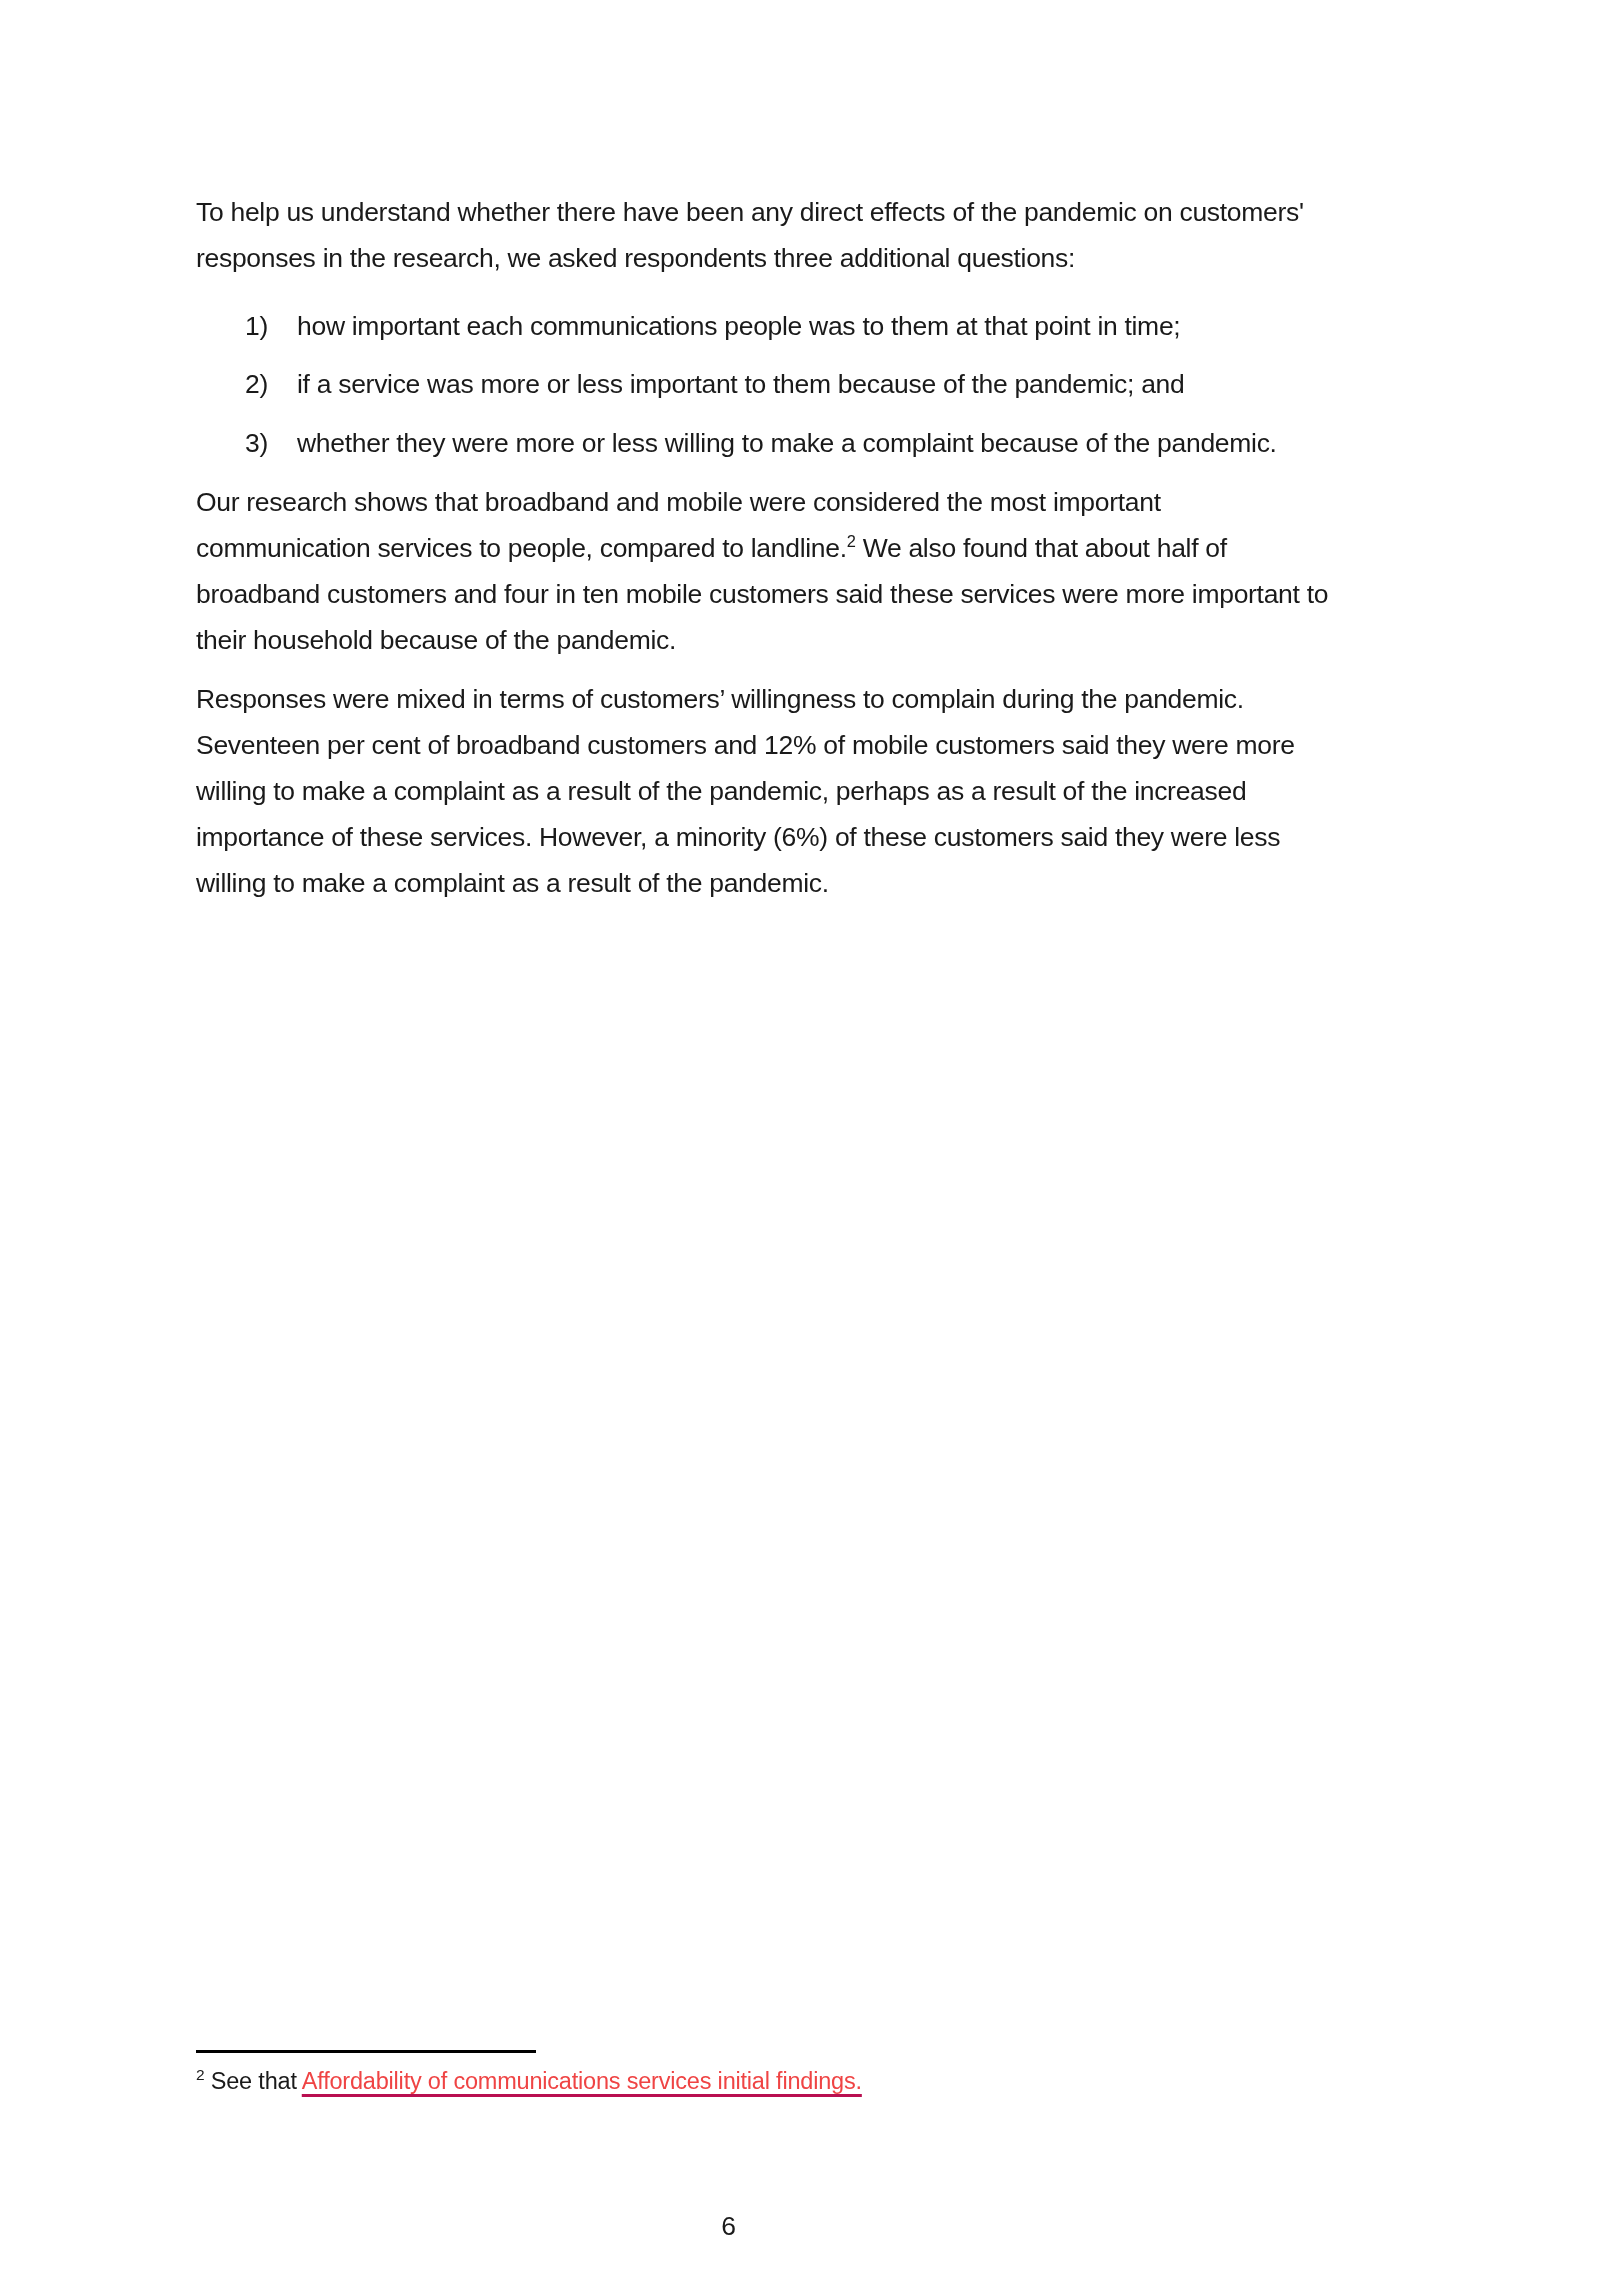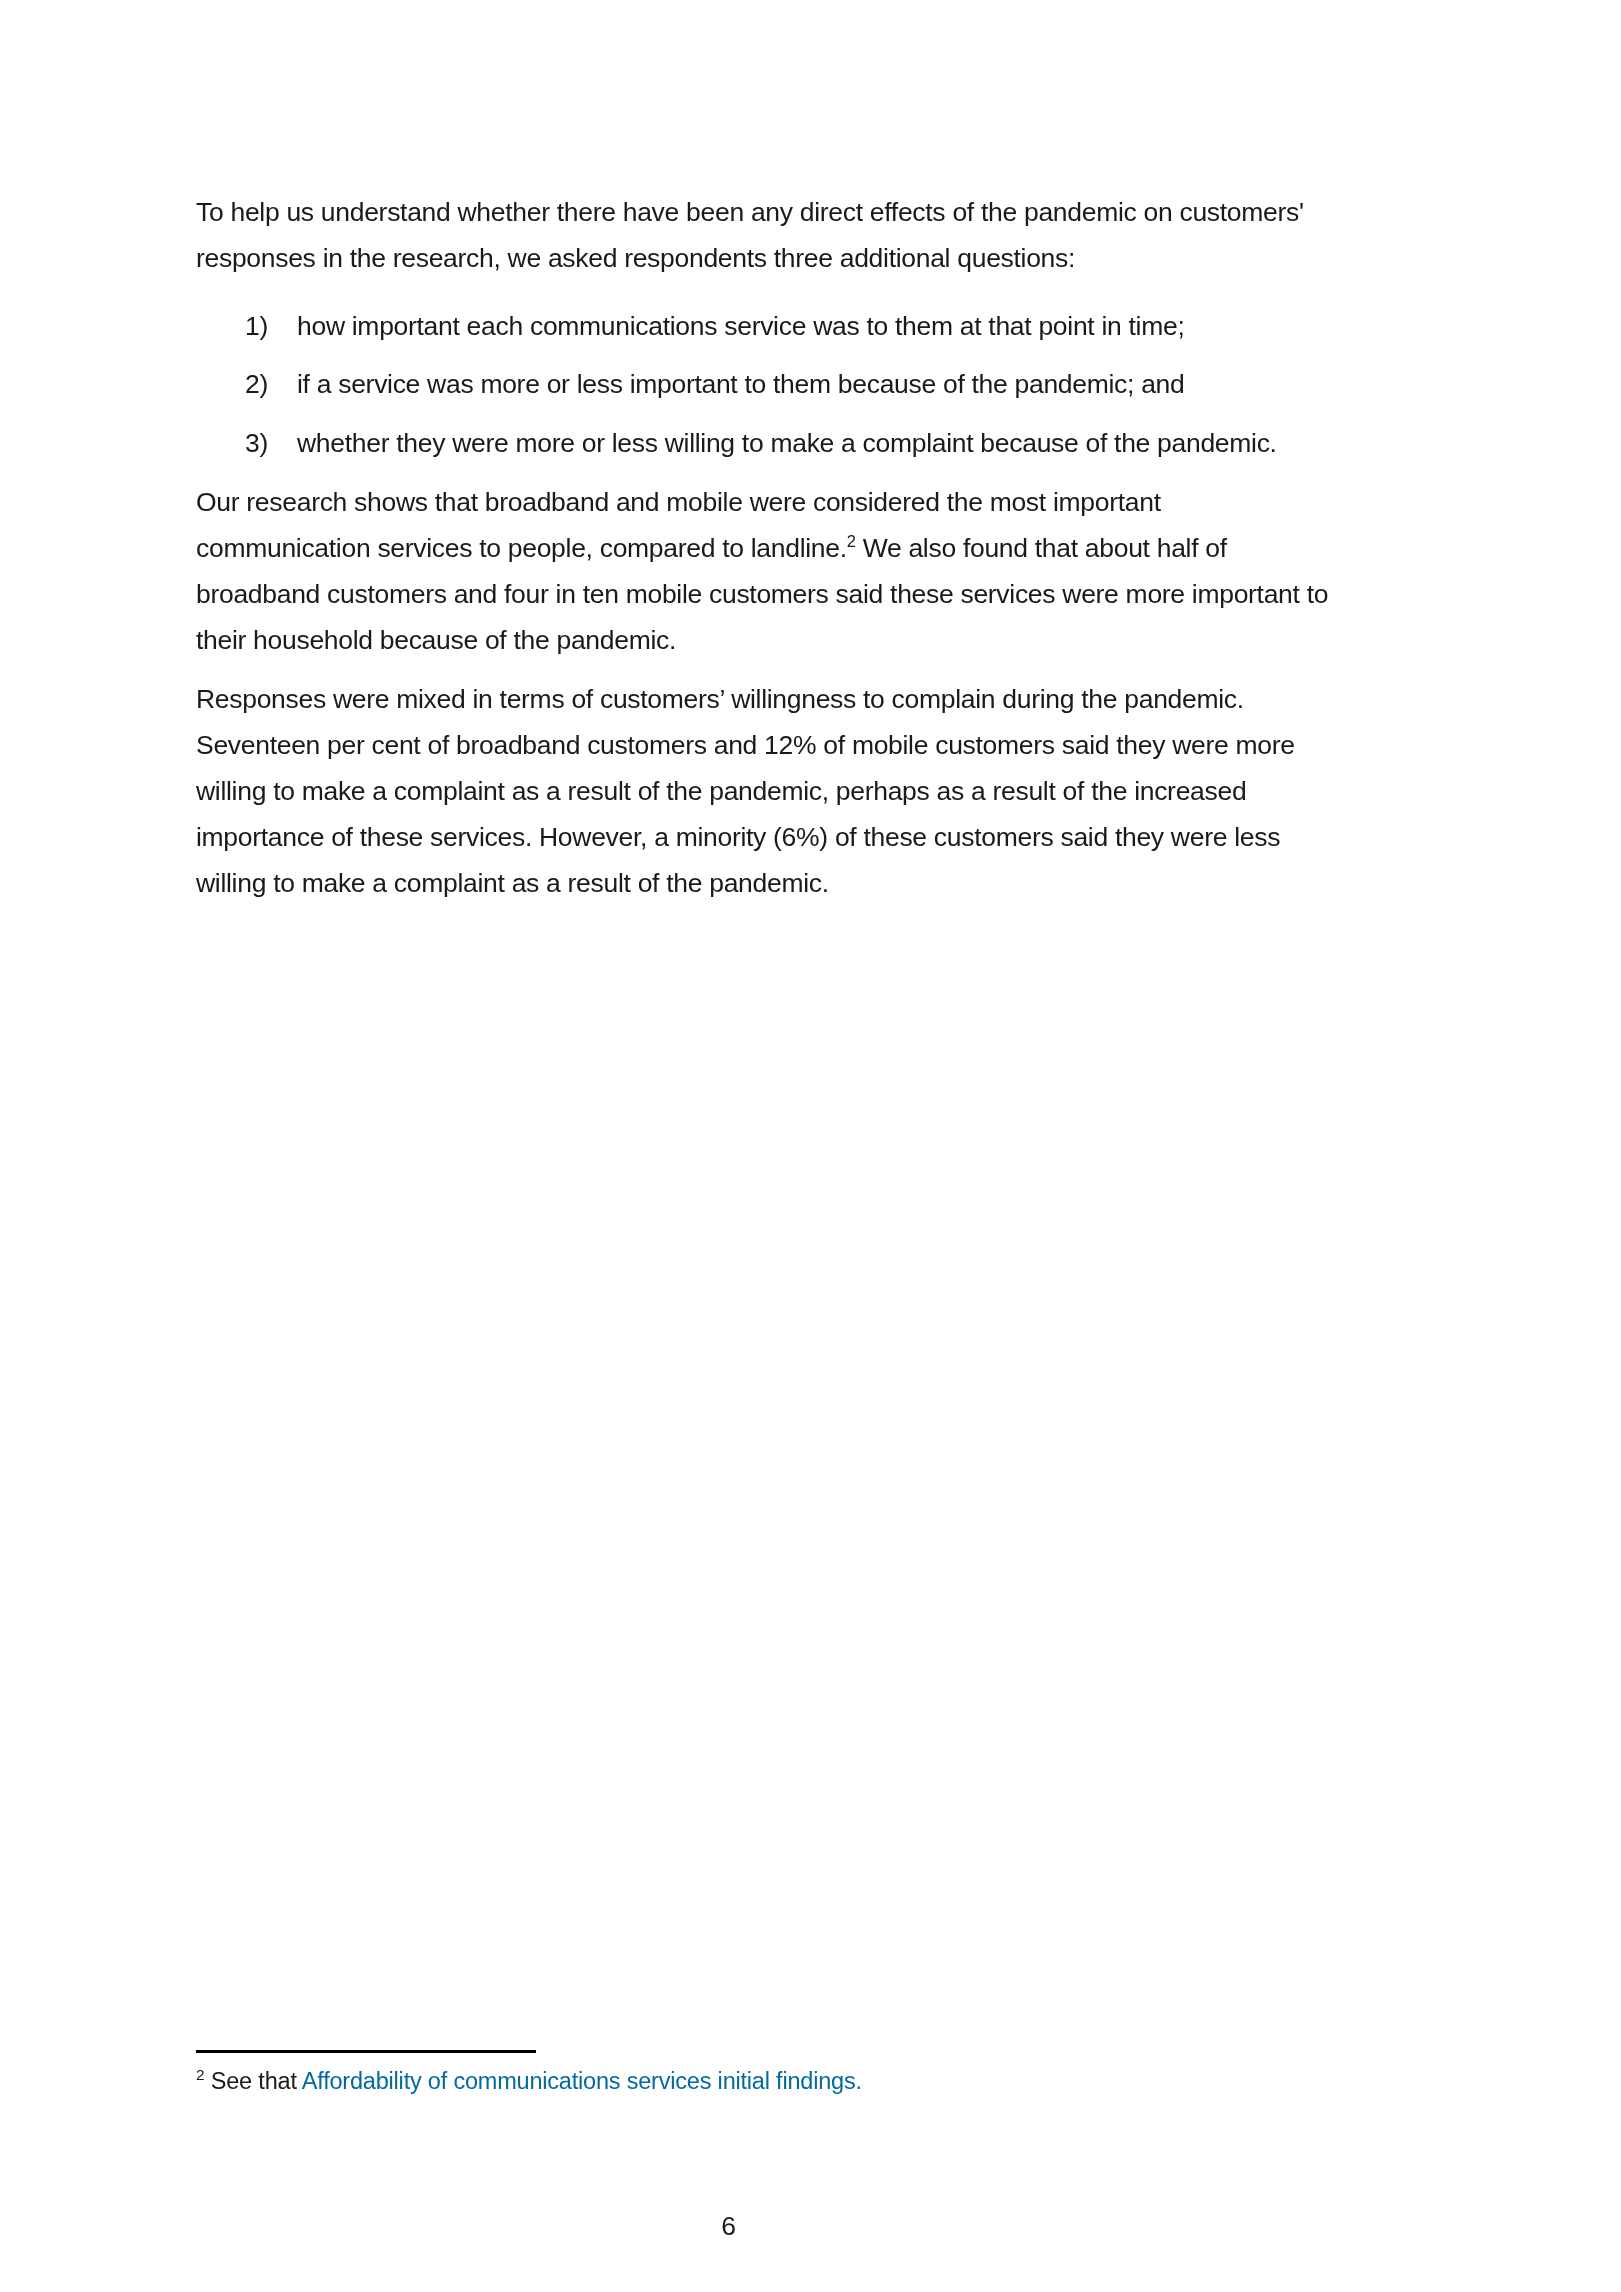--- a/index.html
+++ b/index.html
@@ -67,21 +67,22 @@
     width: 1274px;
     font-size: 23.5px;
     line-height: 35px;
     letter-spacing: -0.2px;
     color: #1a1a1a;
   }
   .footnote sup.fn-ref {
     font-size: 66%;
   }
   .footnote a {
-    color: #0369a1;
+    color: #ef4444;
+    text-decoration: underline;
     text-decoration-color: #b90f50;
     text-decoration-thickness: 2.5px;
     text-underline-offset: 4.9px;
     cursor: pointer;
   }
   .page-number {
     position: absolute;
     left: 0;
     top: 2207px;
     width: 100%;
@@ -97,21 +98,21 @@
 <div class="page">
 
   <div class="content">
 
     <p class="para">To help us understand whether there have been any direct effects of the pandemic on customers'
 responses in the research, we asked respondents three additional questions:</p>
 
     <div class="numbered-list">
       <div class="list-item">
         <span class="num">1)</span>
-        <span class="txt">how important each communications service was to them at that point in time;</span>
+        <span class="txt">how important each communications people was to them at that point in time;</span>
       </div>
       <div class="list-item">
         <span class="num">2)</span>
         <span class="txt">if a service was more or less important to them because of the pandemic; and</span>
       </div>
       <div class="list-item">
         <span class="num">3)</span>
         <span class="txt">whether they were more or less willing to make a complaint because of the pandemic.</span>
       </div>
     </div>

